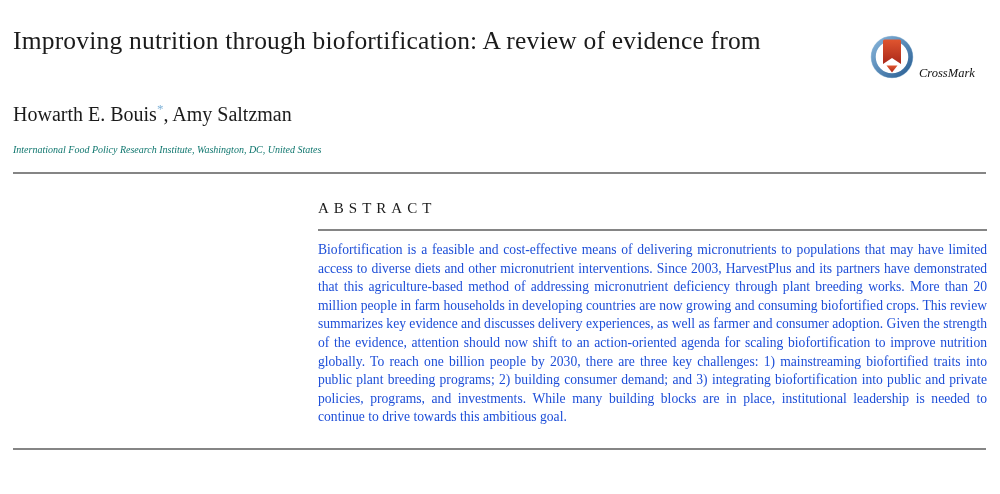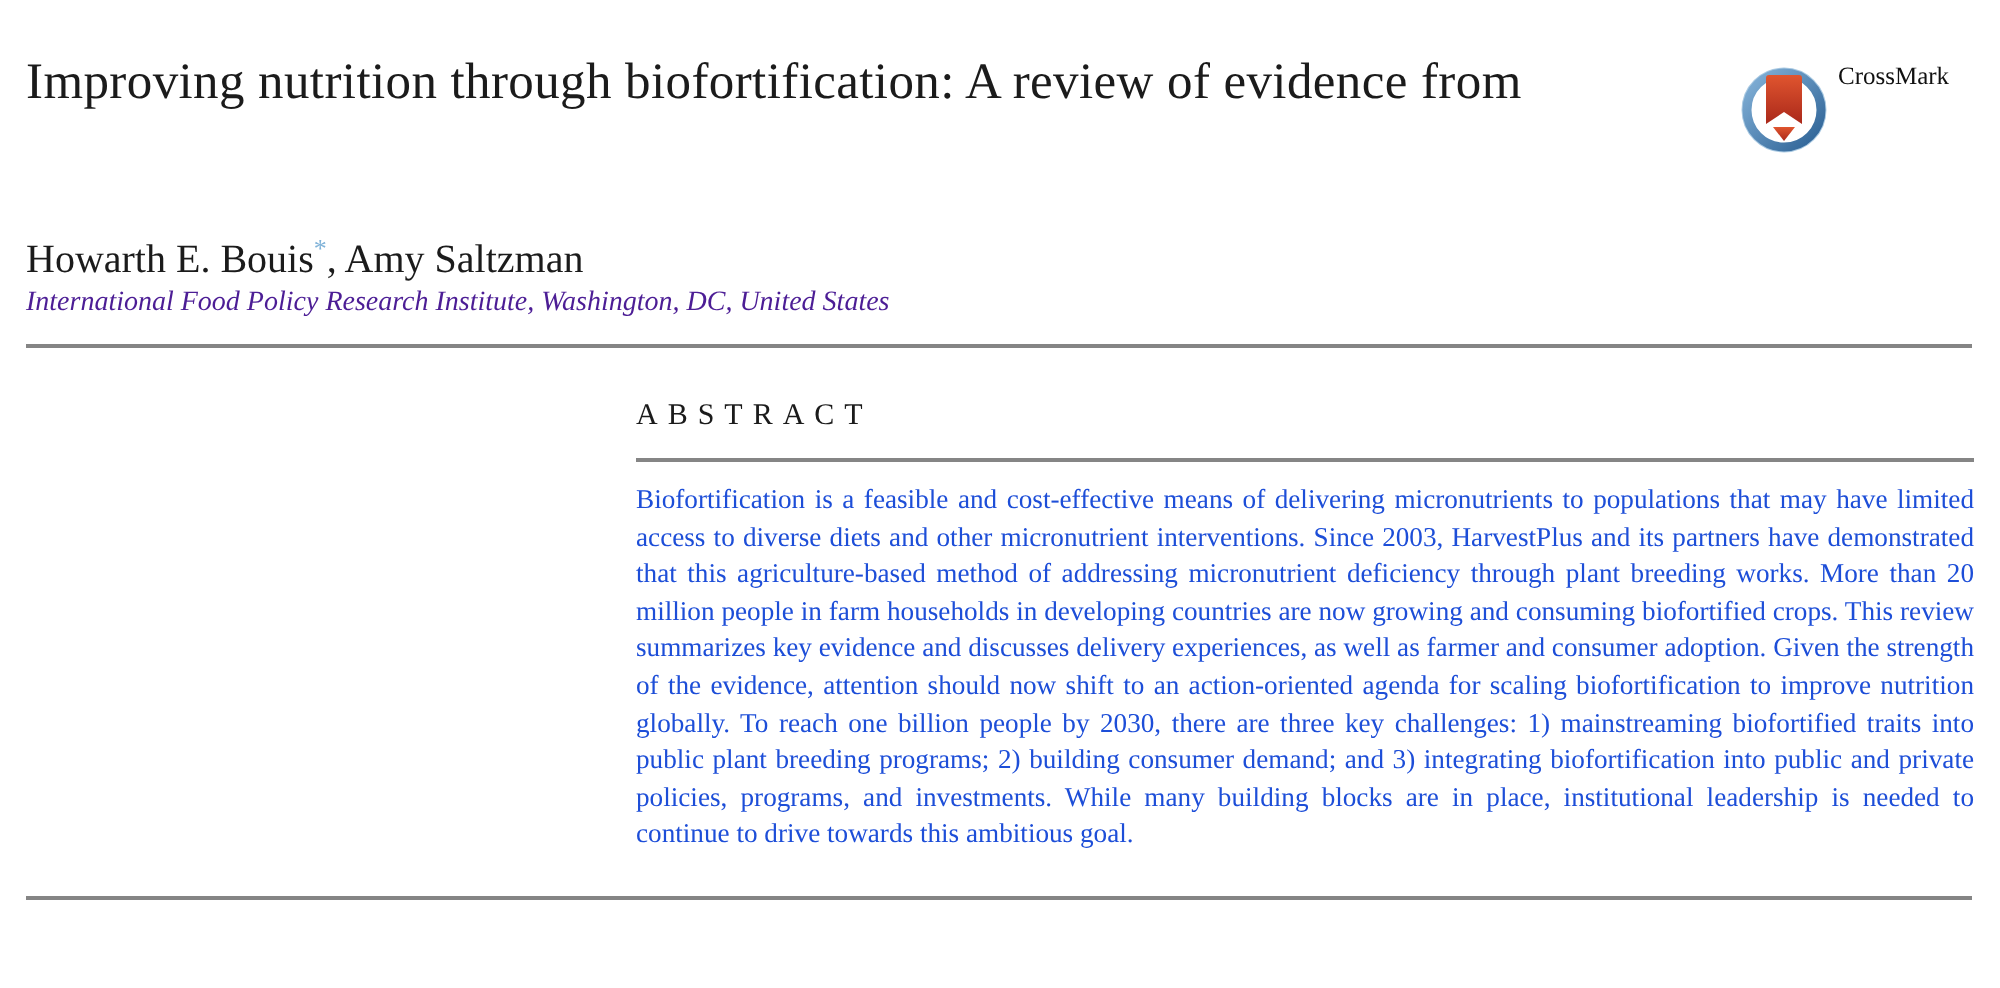--- a/index.html
+++ b/index.html
@@ -27,49 +27,49 @@
     line-height: 34.5px;
     font-weight: 400;
     color: #1b1b1b;
     letter-spacing: 0.2px;
   }
   .crossmark {
     position: absolute;
     left: 870px; top: 31px;
     width: 122px; height: 50px;
     display: flex;
-    align-items: flex-start;
+    align-items: flex-end;
     cursor: pointer;
+    font-style: italic;
   }
   .crossmark svg { display: block; }
   .crossmark-label {
     font-size: 12.5px;
     color: #111111;
     margin-left: 3px;
     font-family: "Liberation Serif", serif;
   }
   .authors-line {
     position: absolute;
     left: 13px; top: 103px;
     font-size: 20px;
     color: #1b1b1b;
-    margin-top: 16px;
   }
   .corresponding-asterisk {
     font-size: 13px;
     vertical-align: super;
     line-height: 0;
     text-decoration: none;
   }
   .affiliation {
     position: absolute;
     left: 13px; top: 144px;
-    font-size: 14px;
+    font-size: 10px;
     font-style: italic;
-    color: #4c1d95;
+    color: #0f766e;
   }
   .rule {
     position: absolute;
     height: 2px;
     background: #858585;
   }
   .rule-top { left: 13px; top: 172px; width: 973px; }
   .rule-bottom { left: 13px; top: 448px; width: 973px; }
   .abstract-heading {
     position: absolute;

